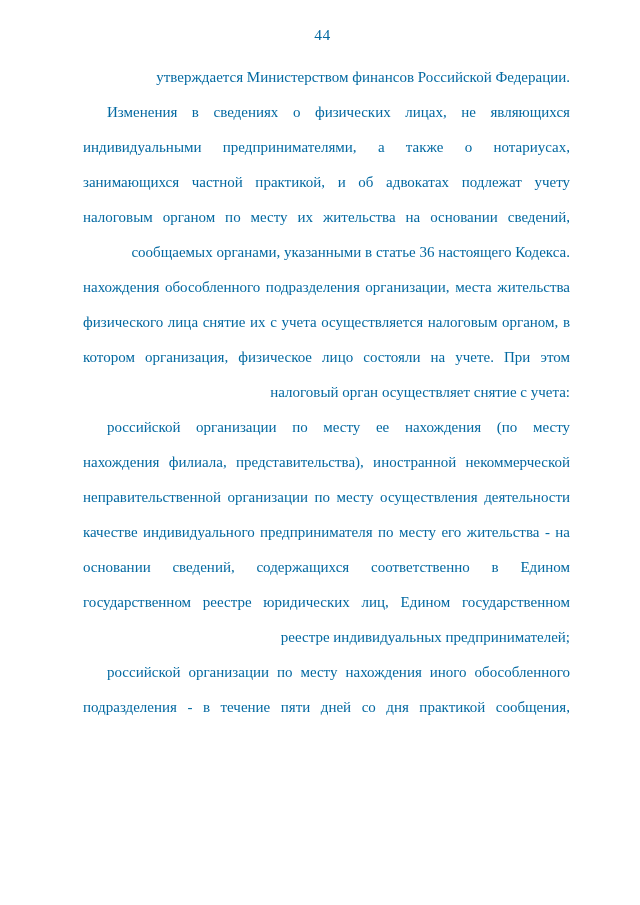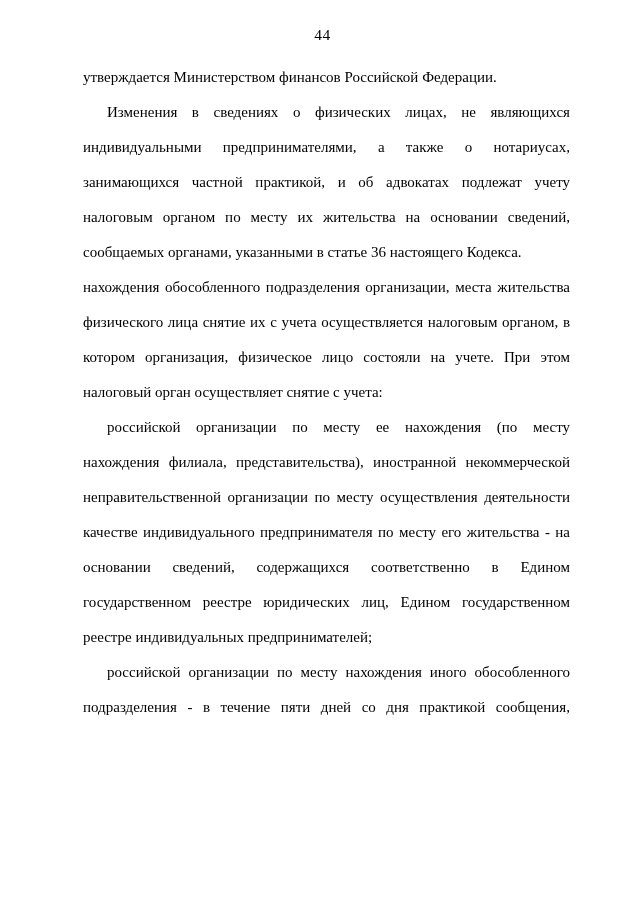--- a/index.html
+++ b/index.html
@@ -4,21 +4,21 @@
 <style>
   * { margin: 0; padding: 0; box-sizing: border-box; }
   html, body { background: #ffffff; }
   .page {
     position: relative;
     width: 640px;
     height: 905px;
     background: #ffffff;
     overflow: hidden;
     font-family: "Liberation Serif", "DejaVu Serif", serif;
-    color: #000000;
+    color: #0369a1;
   }
   .page-number {
     position: absolute;
     top: 26px;
     left: 0;
     width: 645px;
     text-align: center;
     font-size: 15.5px;
     line-height: 18px;
     letter-spacing: 0.5px;
@@ -27,21 +27,21 @@
     position: absolute;
     top: 60px;
     left: 83px;
     width: 487px;
   }
   .line {
     height: 35px;
     line-height: 35px;
     font-size: 15px;
     white-space: nowrap;
-    text-align: left;
+    text-align: right;
   }
   .line.fill {
     white-space: normal;
     text-align: justify;
     text-align-last: justify;
   }
   .line.indent {
     padding-left: 24px;
   }
 </style>

